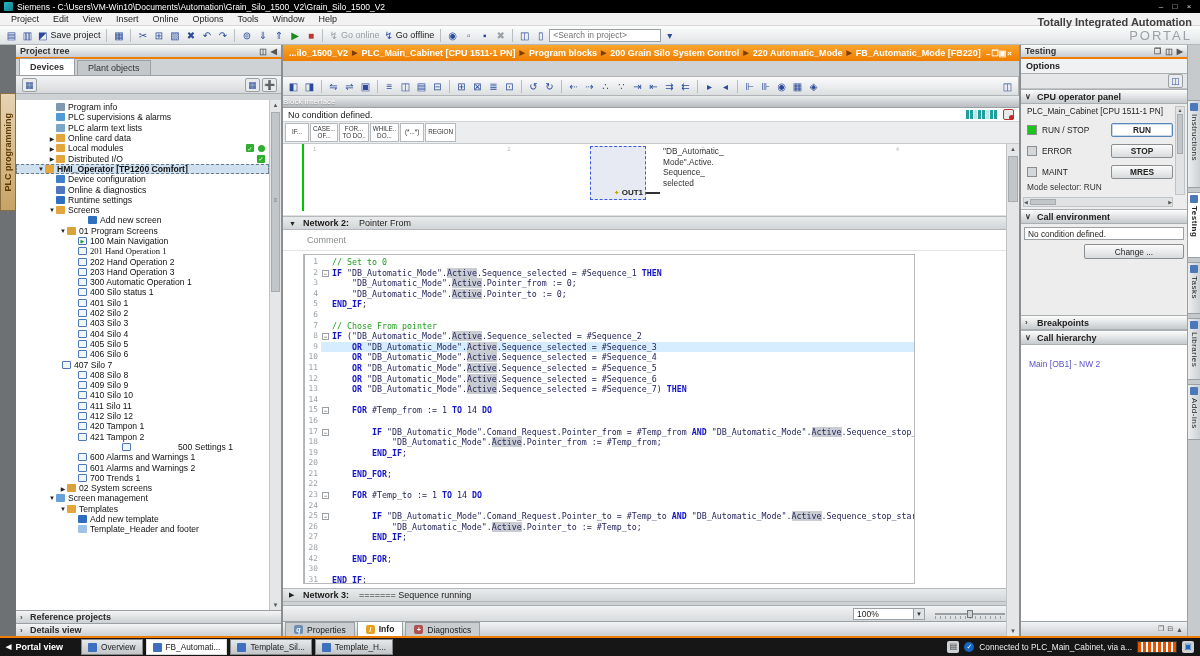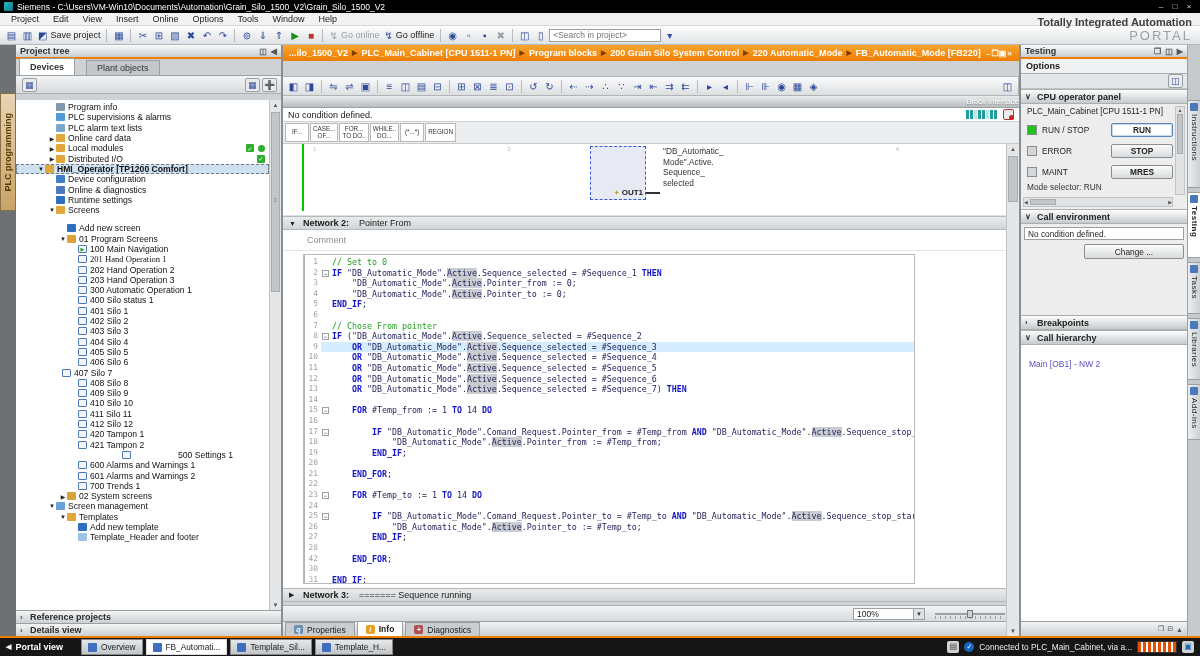--- a/index.html
+++ b/index.html
@@ -30,21 +30,21 @@
 #left-strip{position:absolute;left:0;top:0;width:16px;bottom:0;background:#6e7173}
 #left-strip .vtab{position:absolute;top:48px;left:0;width:16px;height:118px;background:linear-gradient(#e7d4b4,#c8a366);border:1px solid #8a7144;display:flex;align-items:center;justify-content:center}
 #left-strip .vtab span{writing-mode:vertical-rl;transform:rotate(180deg);font-size:9px;font-weight:bold;color:#5c3a00}
 
 
 #tree-panel{position:absolute;left:16px;top:0;width:267px;bottom:0;background:#d9dcde;border-right:2px solid #8a8e91;display:flex;flex-direction:column}
 .pane-head{height:14px;background:linear-gradient(#fafbfb,#c9cdd0);border-bottom:2px solid #ef7d00;display:flex;align-items:center;padding:0 4px;font-weight:bold;color:#333}
 .pane-head .grow{flex:1}
 .pane-head .ph-ico{font-size:8px;color:#555;margin-left:4px}
 #tree-tabs{height:17px;display:flex;align-items:flex-end;padding-left:3px;background:#cfd2d4;border-bottom:1px solid #9aa0a4}
-#tree-tabs .ttab{height:15px;padding:0 10px;display:flex;align-items:center;font-size:9px;border:1px solid #9aa0a4;border-bottom:none;background:#c3c7ca;color:#333;margin-right:11px}
+#tree-tabs .ttab{height:15px;padding:0 10px;display:flex;align-items:center;font-size:9px;border:1px solid #9aa0a4;border-bottom:none;background:#c3c7ca;color:#333;margin-right:2px}
 #tree-tabs .ttab.act{background:#fff;font-weight:bold;height:17px}
 #tree-mini{height:18px;background:linear-gradient(#f2f3f4,#d7dadc);border-bottom:1px solid #aaafb2;display:flex;align-items:center;padding:0 4px}
 #tree-mini .grow{flex:1}
 .mini-ico{width:15px;height:14px;border:1px solid #9aa0a4;background:#e8eaec;color:#35529b;display:inline-flex;align-items:center;justify-content:center;font-size:9px;margin-left:2px;border-radius:2px}
 #tree-body{flex:1;background:#fff;position:relative;overflow:hidden;border-top:6px solid #cfd2d4}
 #tree-list{position:absolute;top:2px;left:0;right:12px;bottom:0}
 .trow{height:10.3px;display:flex;align-items:center;font-size:8.6px;white-space:nowrap;position:relative}
 .trow .exp{width:8px;font-size:6px;color:#222;text-align:center;flex:none}
 .trow .tico{width:9px;height:8px;flex:none;margin-right:3px;border-radius:1px}
 .trow .tlbl{color:#111}
@@ -63,21 +63,21 @@
 
 #editor{position:absolute;left:283px;top:0;width:736px;bottom:0;background:#cfd2d4;display:flex;flex-direction:column}
 #crumbbar{height:16px;background:linear-gradient(#f9a52e,#ef7d00);display:flex;align-items:center;color:#fff;font-weight:bold;padding:0 6px;white-space:nowrap;overflow:hidden}
 #crumbbar .seg{margin-right:4px}
 #crumbbar .csep{color:#7a3c00;margin-right:4px;font-size:7px}
 #crumbbar .grow{flex:1}
 #crumbbar .cbtn{width:12px;text-align:center;color:#fff;font-size:8px}
 #ed-spacer{height:15px}
 #ed-toolbar{height:20px;background:linear-gradient(#fbfbfc,#dcdfe1);border:1px solid #b0b4b7;border-left:none;display:flex;align-items:center;padding:0 3px;gap:1px}
 #ed-toolbar .grow{flex:1}
-#splitbar{height:12px;background:linear-gradient(#e9ebec,#b9bdc0);border-bottom:1px solid #9aa0a4;text-align:right;font-size:8px;color:#fff;text-shadow:0 1px 1px #888;line-height:12px}
+#splitbar{height:12px;background:linear-gradient(#e9ebec,#b9bdc0);border-bottom:1px solid #9aa0a4;text-align:left;font-size:8px;color:#fff;text-shadow:0 1px 1px #888;line-height:12px}
 #cond-row{height:14px;background:#fff;border-bottom:1px solid #d0d3d5;display:flex;align-items:center;padding:0 5px}
 #cond-row .grow{flex:1}
 .cap-bars{display:flex;gap:1px;margin-right:6px}
 .cap-bars i{width:3px;height:9px;background:#1f9e9e;display:block}
 .cap-bars i.off{background:#bfe4e4}
 #cond-ico{width:11px;height:11px;background:#e8eaec;border:1px solid #b33;border-radius:2px;position:relative}
 #cond-ico:after{content:"";position:absolute;right:-1px;bottom:-1px;width:5px;height:5px;background:#c62828;border-radius:50%}
 #snips{height:22px;background:#ebedee;border-bottom:1px solid #c6cacc;display:flex;align-items:center;padding-left:2px;gap:1px}
 .snip{min-width:24px;height:19px;background:#fff;border:1px solid #b6babd;font-size:6.3px;line-height:6.8px;display:flex;align-items:center;justify-content:center;text-align:center;padding:0 2px;color:#333;white-space:pre}
 #net1{height:72px;background:#fff;position:relative;border-bottom:1px solid #e0e0e0;overflow:hidden}
@@ -368,21 +368,21 @@
           <div class="trow" style="padding-left: 32px;">
             <span class="exp"></span>
             <span class="tico" style="background: rgb(47, 111, 191);"></span>
             <span class="tlbl">Runtime settings</span>
           </div>
           <div class="trow" style="padding-left: 32px;">
             <span class="exp">▼</span>
             <span class="tico" style="background: rgb(226, 166, 61);"></span>
             <span class="tlbl">Screens</span>
           </div>
-          <div class="trow" style="padding-left: 43px; margin-top: 8px;">
+          <div class="trow" style="padding-left: 64px;">
             <span class="exp"></span>
             <span class="tico" style="background: rgb(47, 111, 191);"></span>
             <span class="tlbl">Add new screen</span>
           </div>
           <div class="trow" style="padding-left: 43px;">
             <span class="exp">▼</span>
             <span class="tico" style="background: rgb(217, 162, 58);"></span>
             <span class="tlbl">01 Program Screens</span>
           </div>
           <div class="trow" style="padding-left: 54px;">

